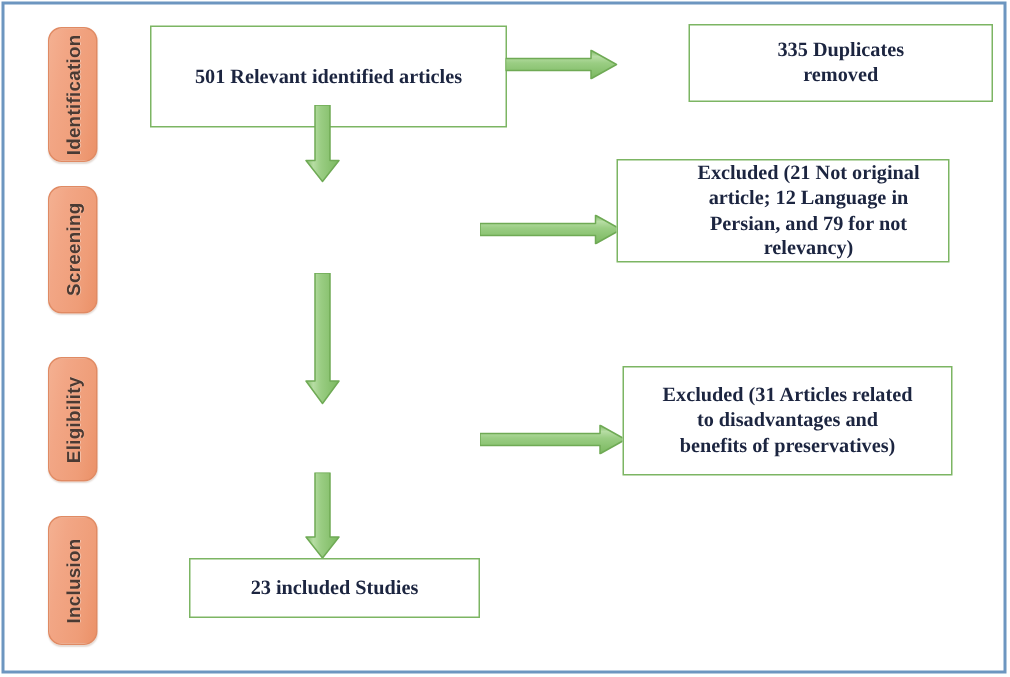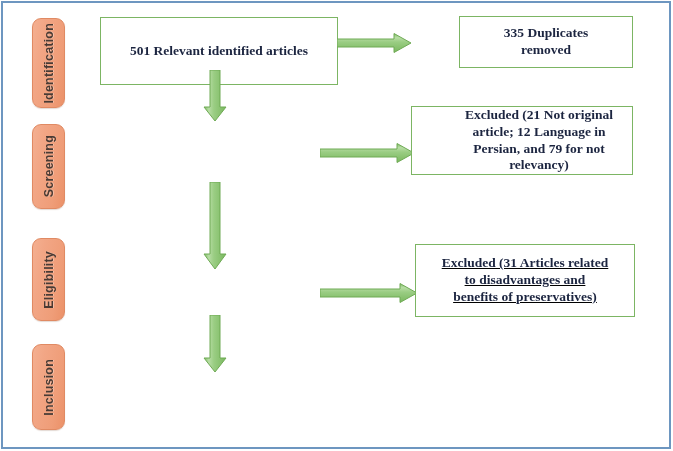--- a/index.html
+++ b/index.html
@@ -141,21 +141,21 @@
   <div class="node-box" style="left:100px; top:17px; width:238px; height:68px;">
     <span class="node-text">501 Relevant identified articles</span>
   </div>
 
   <div class="arrow-right" style="left:337px; top:33px; width:75px; height:20px;">
     <svg class="arrow-svg" width="75" height="20" viewBox="0 0 75 20">
       <polygon points="0,6 57,6 57,0.5 74,10 57,19.5 57,14 0,14" fill="url(#gradH)" stroke="#6faa55" stroke-width="1" stroke-linejoin="round"></polygon>
     </svg>
   </div>
 
-  <div class="node-box" style="left:459px; top:16px; width:174px; height:52px;">
+  <div class="node-box" style="left:459px; top:16px; width:203px; height:52px;">
     <span class="node-text">335 Duplicates
 removed</span>
   </div>
 
   <div class="arrow-down" style="left:203px; top:70px; width:24px; height:52px;">
     <svg class="arrow-svg" width="24" height="52" viewBox="0 0 24 52">
       <polygon points="7,0 17,0 17,37 23,37 12,51 1,37 7,37" fill="url(#gradV)" stroke="#6faa55" stroke-width="1" stroke-linejoin="round"></polygon>
     </svg>
   </div>
 
@@ -179,26 +179,29 @@
     </svg>
   </div>
 
 
   <div class="arrow-right" style="left:320px; top:283px; width:98px; height:20px;">
     <svg class="arrow-svg" width="98" height="20" viewBox="0 0 98 20">
       <polygon points="0,6 80,6 80,0.5 97,10 80,19.5 80,14 0,14" fill="url(#gradH)" stroke="#6faa55" stroke-width="1" stroke-linejoin="round"></polygon>
     </svg>
   </div>
 
-  <div class="node-box" style="left:415px; top:244px; width:220px; height:73px;text-decoration:underline;">
+  <div class="node-box" style="left:415px; top:244px; width:220px; height:73px;">
     <span class="node-text">Excluded (31 Articles related
 to disadvantages and
 benefits of preservatives)</span>
   </div>
 
   <div class="arrow-down" style="left:203px; top:315px; width:24px; height:58px;">
     <svg class="arrow-svg" width="24" height="58" viewBox="0 0 24 58">
       <polygon points="7,0 17,0 17,43 23,43 12,57 1,43 7,43" fill="url(#gradV)" stroke="#6faa55" stroke-width="1" stroke-linejoin="round"></polygon>
     </svg>
   </div>
 
+  <div class="node-box" style="left:126px; top:372px; width:194px; height:40px;">
+    <span class="node-text">23 included Studies</span>
+  </div>
 
 </div>
 
 </body></html>

